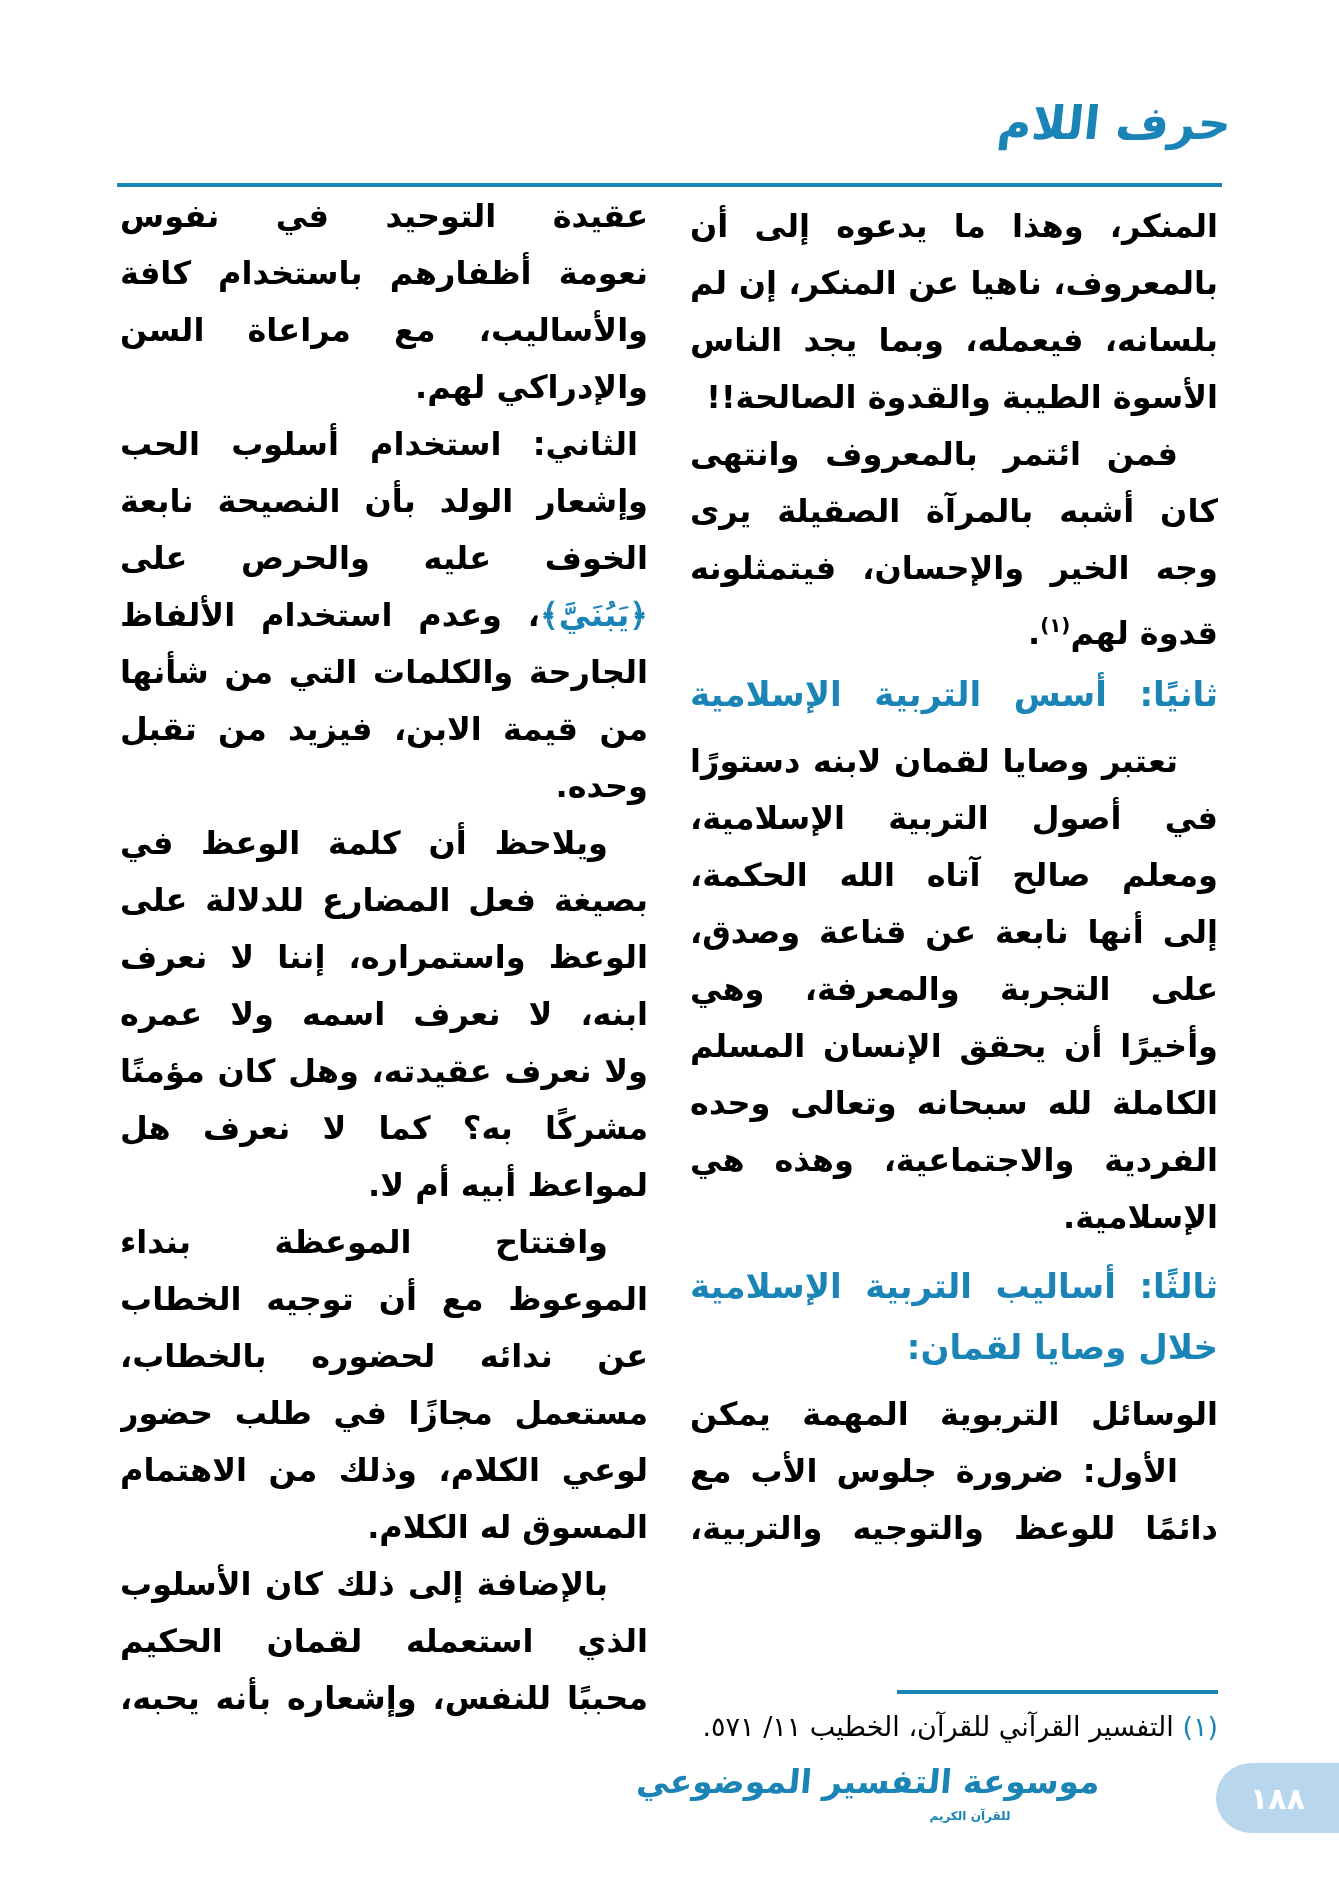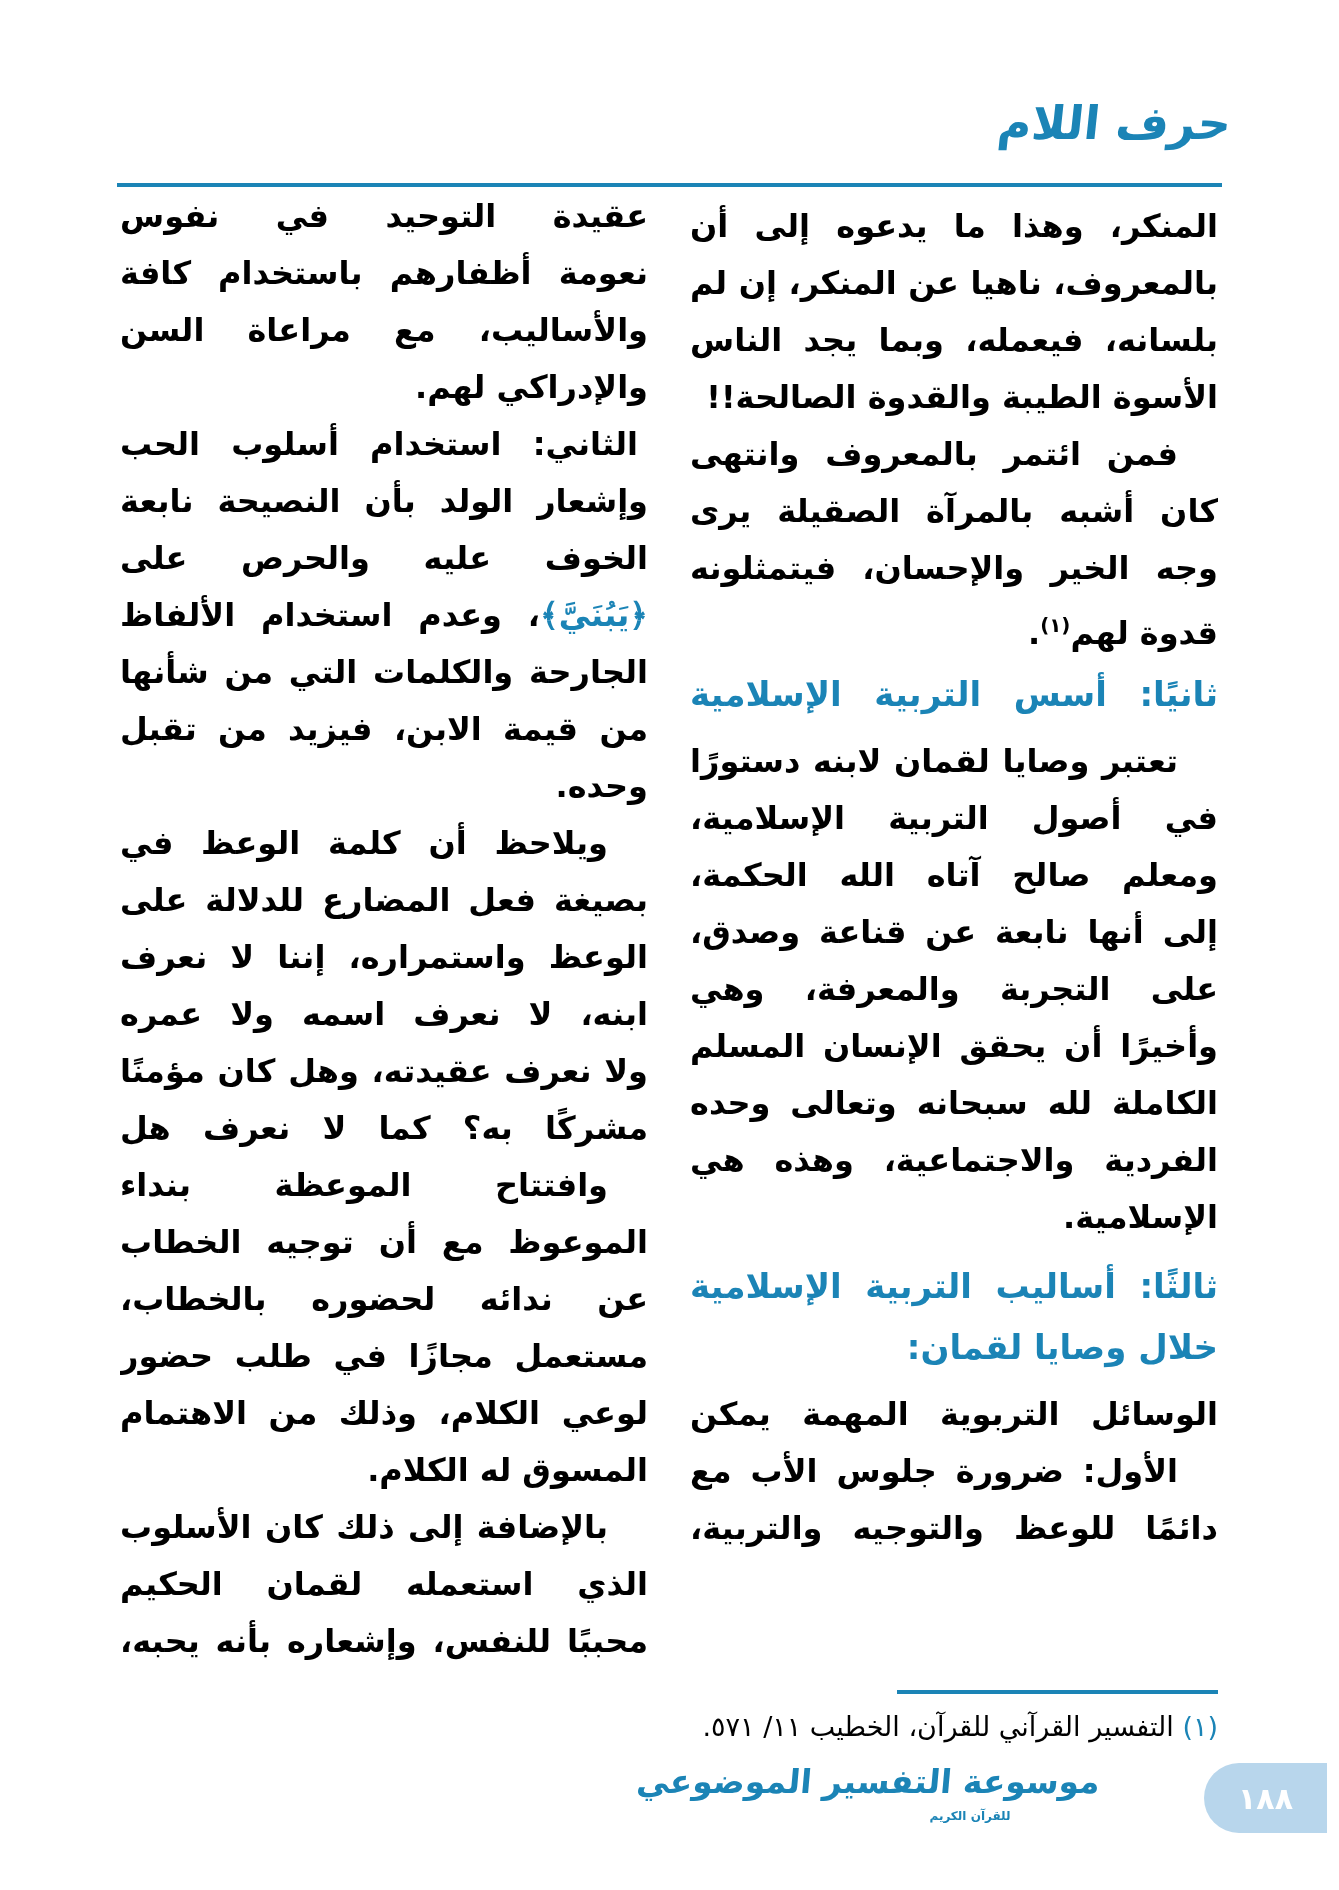--- a/index.html
+++ b/index.html
@@ -117,21 +117,21 @@
   .logo-line2{
     font-size:12px;
     font-weight:bold;
     line-height:24px;
     white-space:nowrap;
   }
   
   .page-tab{
     position:absolute;
     top:1763px;
-    right:12px;
+    right:0;
     width:123px;
     height:70px;
     background:var(--tab-bg);
     border-radius:35px 0 0 35px;
     display:flex;
     align-items:center;
     justify-content:center;
     color:var(--tab-text);
     font-size:30px;
     font-weight:bold;
@@ -203,20 +203,21 @@
         <div class="line"><span>من قيمة الابن، فيزيد من تقبل الابن لنصح</span></div>
         <div class="line last"><span>وحده.</span></div>
       </div>
       <div class="block block-p">
         <div class="line indent"><span>ويلاحظ أن كلمة الوعظ في السياق</span></div>
         <div class="line"><span>بصيغة فعل المضارع للدلالة على تجدد</span></div>
         <div class="line"><span>الوعظ واستمراره، إننا لا نعرف شيئًا عن</span></div>
         <div class="line"><span>ابنه، لا نعرف اسمه ولا عمره عندما وعظه،</span></div>
         <div class="line"><span>ولا نعرف عقيدته، وهل كان مؤمنًا بالله أم</span></div>
         <div class="line"><span>مشركًا به؟ كما لا نعرف هل استجاب الابن</span></div>
+        <div class="line last"><span>لمواعظ أبيه أم لا.</span></div>
       </div>
       <div class="block block-p">
         <div class="line indent"><span>وافتتاح الموعظة بنداء المخاطب</span></div>
         <div class="line"><span>الموعوظ مع أن توجيه الخطاب مغنٍ</span></div>
         <div class="line"><span>عن ندائه لحضوره بالخطاب، فالنداء</span></div>
         <div class="line"><span>مستعمل مجازًا في طلب حضور الذهن</span></div>
         <div class="line"><span>لوعي الكلام، وذلك من الاهتمام بالغرض</span></div>
         <div class="line last"><span>المسوق له الكلام.</span></div>
       </div>
       <div class="block block-p">

